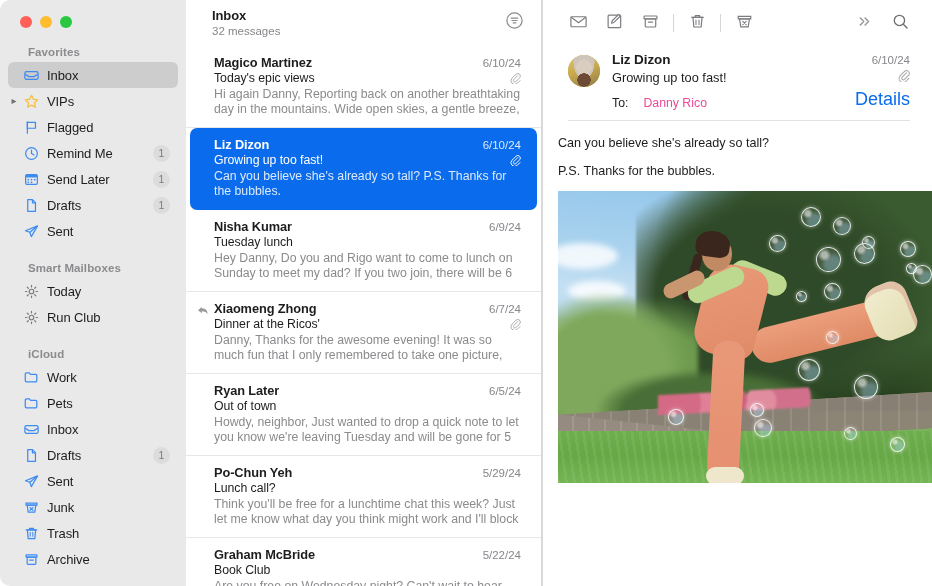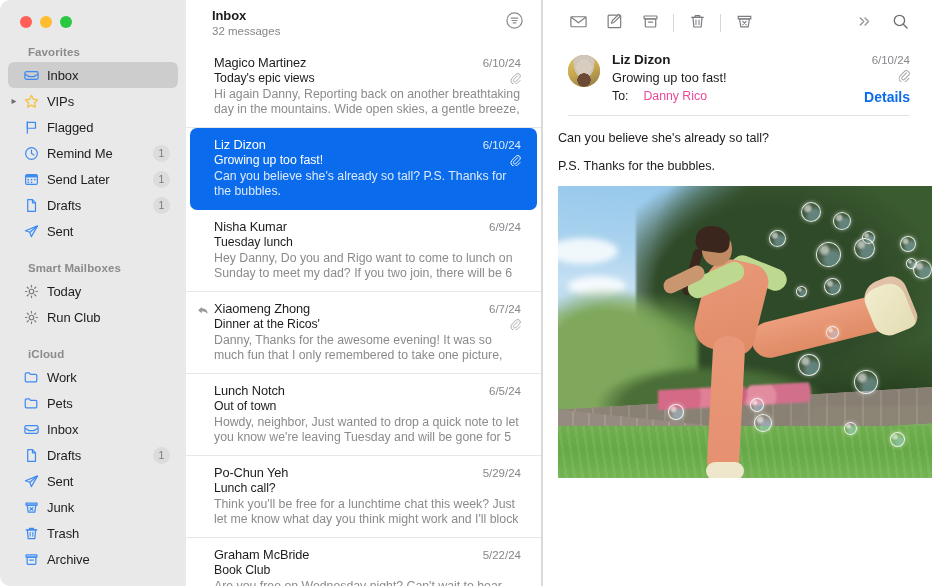--- a/index.html
+++ b/index.html
@@ -150,21 +150,21 @@
     padding-right: 16px;
   }
   .msg-row.first { border-top: none; }
   .msg-top {
     display: flex;
     align-items: baseline;
     justify-content: space-between;
   }
   .msg-sender {
     font-size: 12.8px;
-    font-weight: normal;
+    font-weight: bold;
     color: #1d1d1f;
     letter-spacing: -0.1px;
   }
   .msg-date {
     font-size: 11.5px;
     color: #86868b;
     white-space: nowrap;
     margin-left: 8px;
   }
   .msg-mid {
@@ -264,31 +264,30 @@
   }
   .h-date { font-size: 11.5px; color: #86868b; }
   .h-subject {
     font-size: 12.8px;
     color: #1d1d1f;
     margin-top: 3px;
   }
   .h-to-row {
     display: flex;
     justify-content: space-between;
-    align-items: flex-start;
+    align-items: flex-end;
     margin-top: 3px;
   }
   .h-to-label { font-size: 12.3px; color: #1d1d1f; margin-right: 7px; }
   .h-to-name { font-size: 12.3px; color: #ec4899; margin-left: 8px; }
   .h-to-left { display: flex; align-items: baseline; }
   .details-link {
-    font-size: 14px;
+    font-size: 18px;
     color: #0a6ced;
     cursor: default;
-    font-weight: bold;
   }
   .head-rule {
     height: 1px;
     background: #e2e2e2;
     margin: 10px 22px 0 26px;
   }
 
   .mail-body { padding: 14px 26px 0 16px; }
   .body-line {
     font-size: 12.6px;
@@ -780,21 +779,21 @@
             <svg width="12" height="12" viewBox="0 0 14 14">
                 <path d="M10.2 4.2 5.6 8.8a1.7 1.7 0 0 0 2.4 2.4l4.6-4.6a3 3 0 0 0-4.2-4.2L3.6 7.2a4.2 4.2 0 0 0 6 6l3.2-3.2" fill="none" stroke="#a6a6aa" stroke-width="1.1" stroke-linecap="round"></path>
               </svg>
           </span>
         </div>
         <div class="msg-preview">Danny, Thanks for the awesome evening! It was so much fun that I only remembered to take one picture, but at least it's a…</div>
       </div>
 
       <div class="msg-row">
         <div class="msg-top">
-          <span class="msg-sender">Lunch Notch</span>
+          <span class="msg-sender">Ryan Later</span>
           <span class="msg-date">6/5/24</span>
         </div>
         <div class="msg-mid">
           <span class="msg-subject">Out of town</span>
         </div>
         <div class="msg-preview">Howdy, neighbor, Just wanted to drop a quick note to let you know we're leaving Tuesday and will be gone for 5 nights, if…</div>
       </div>
 
       <div class="msg-row">
         <div class="msg-top">

